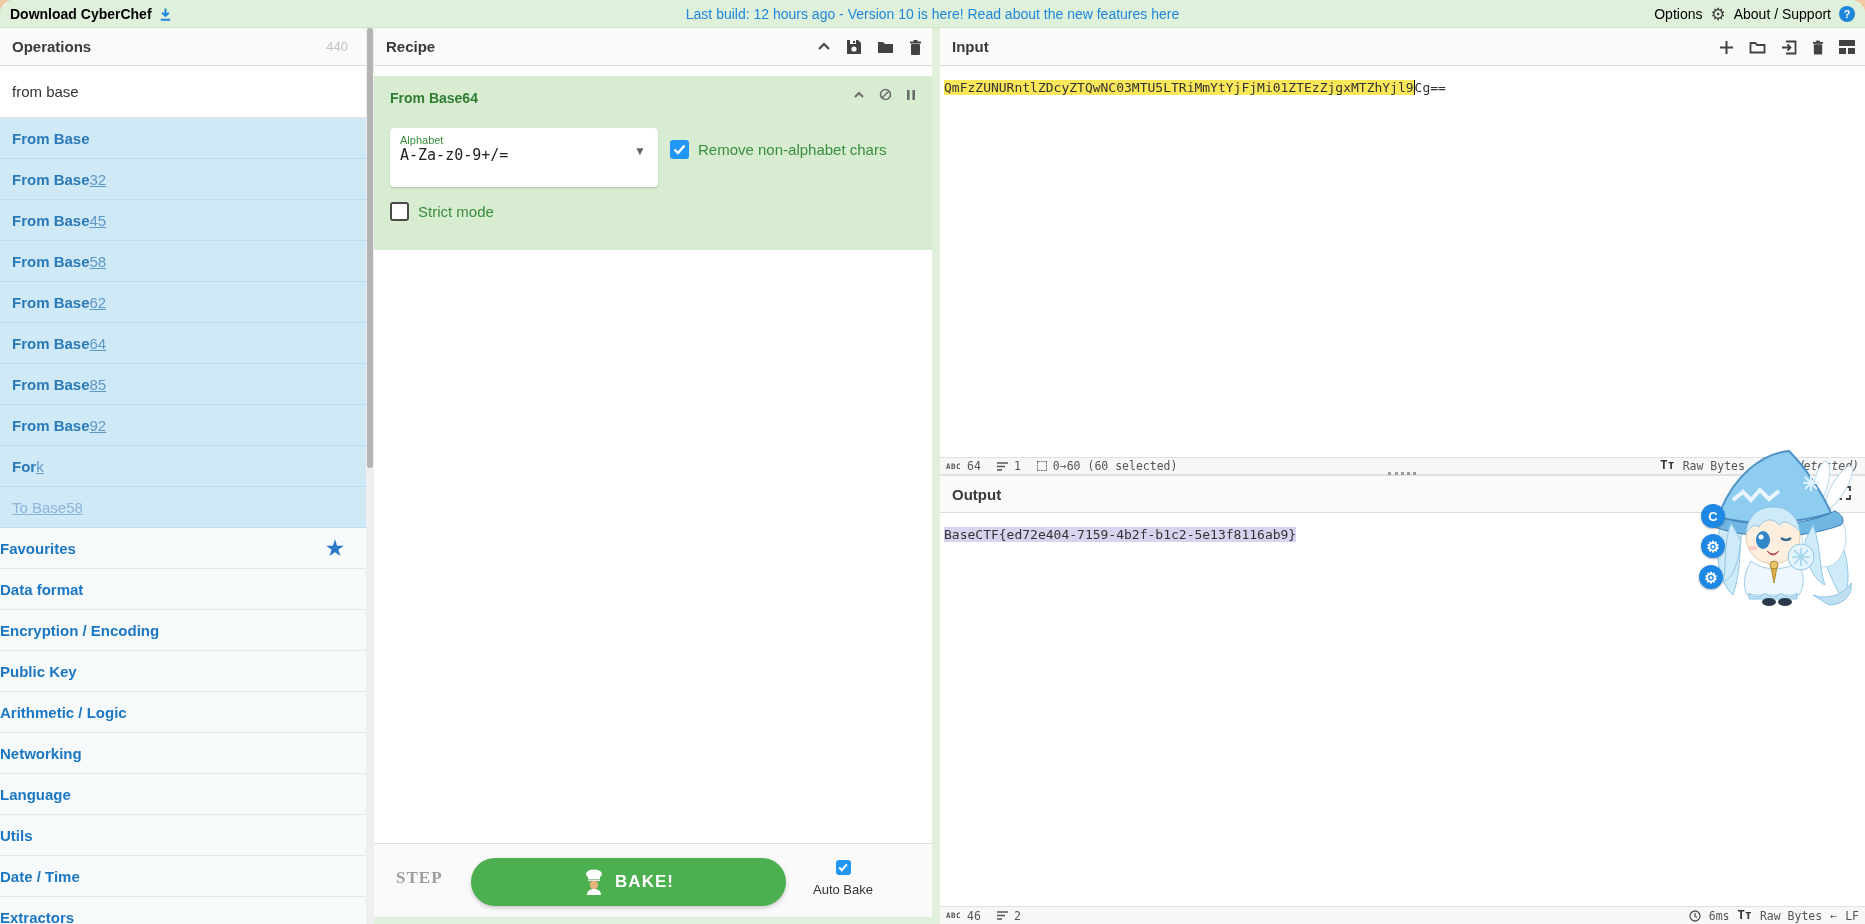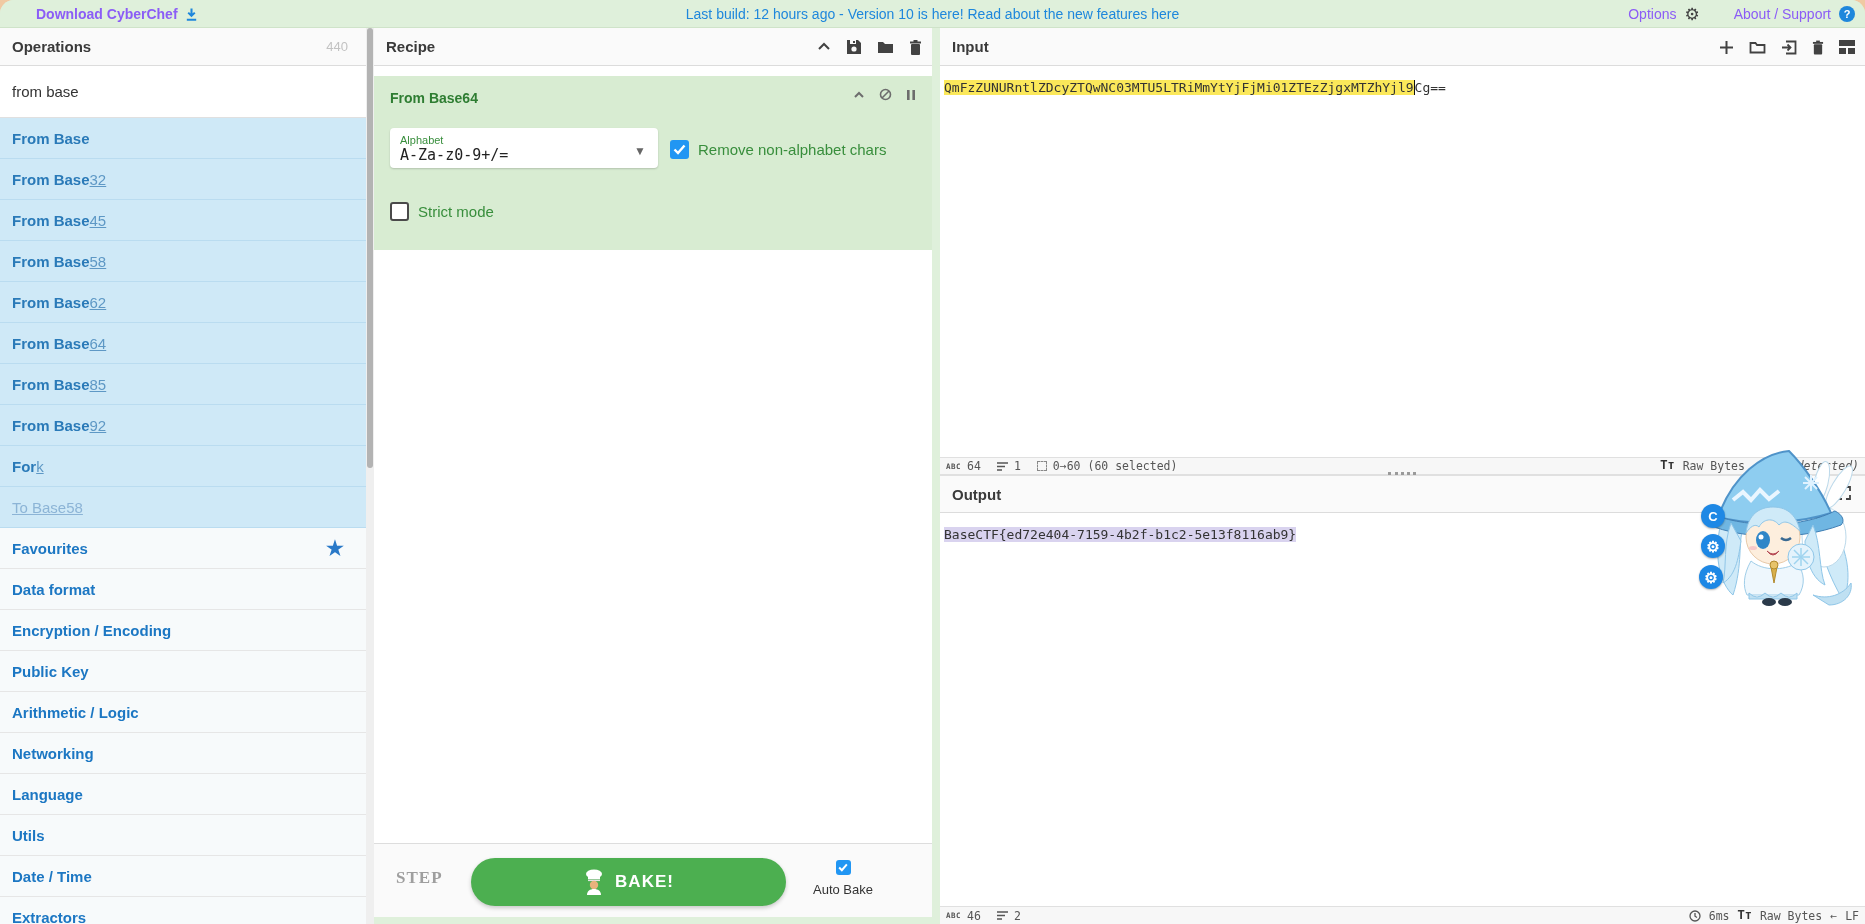--- a/index.html
+++ b/index.html
@@ -3,21 +3,21 @@
 <meta charset="utf-8">
 <style>
   * { box-sizing: border-box; margin: 0; padding: 0; }
   html,body { width:1865px; height:924px; overflow:hidden; background:#f0c9a2;
               font-family:"Liberation Sans", sans-serif; }
   .app { position:absolute; inset:0; background:#dff0db; border-radius:14px 14px 0 0; overflow:hidden; }
 
   
   .topbar { position:absolute; left:0; top:0; width:1865px; height:28px; background:#dff0db;
             border-bottom:1px solid #cfe3c9; font-size:14px; color:#1e87dc; }
-  .topbar a { color:#8b5cf6; text-decoration:none; cursor:pointer;margin-left:26px; }
+  .topbar a { color:#000000; text-decoration:none; cursor:pointer; }
   .dl-link { position:absolute; left:10px; top:0; line-height:28px; display:flex; align-items:center; gap:6px; height:28px; font-weight:bold;}
   .banner  { position:absolute; left:0; right:0; top:0; text-align:center; line-height:28px; }
   .tr-links{ position:absolute; right:10px; top:0; height:28px; display:flex; align-items:center; gap:8px; }
   .help-badge { width:16px; height:16px; border-radius:50%; background:#1e87dc; color:#fff; font-size:11px;
                 font-weight:bold; display:inline-flex; align-items:center; justify-content:center; }
   .gear-glyph { font-size:17px; line-height:1; color:#1e87dc; }
 
   
   .panel-header { position:absolute; left:0; right:0; top:0; height:38px; background:#fafafa;
                   border-bottom:1px solid #dcdcdc; }
@@ -32,31 +32,31 @@
   .ops-search { position:absolute; left:0; top:38px; width:100%; height:52px; border:none;
                 border-bottom:1px solid #e0e0e0; padding:0 12px; font-size:15px; color:#333;
                 font-family:"Liberation Sans",sans-serif; outline:none; }
   .ops-list { position:absolute; left:0; top:90px; width:100%; list-style:none; }
   .op-item { height:41px; line-height:41px; background:#cfe9f7; border-bottom:1px solid #badcf0;
              padding-left:12px; font-size:15px; cursor:grab; }
   .op-item .b { font-weight:bold; color:#2a7ab8; }
   .op-item .r { color:#5e98c5;text-decoration:underline; }
   .op-item.muted .r { color:#8cb4d6; }
   .cat-item { height:41px; line-height:41px; background:#f7fafb; border-bottom:1px solid #e6e6e6;
-              padding-left:12px; font-size:15px; font-weight:bold; color:#1c77c3; position:relative; cursor:pointer; }
+              font-size:15px; font-weight:bold; color:#1c77c3; position:relative; cursor:pointer; }
   .cat-item .star { position:absolute; right:22px; top:0; font-size:20px; color:#2979c8; }
   .ops-scrollbar { position:absolute; left:366px; top:28px; width:8px; bottom:0; background:#efefef; }
   .ops-scrollbar .thumb { position:absolute; left:1px; top:0; width:6px; height:440px; background:#b3b3b3; border-radius:3px; }
 
   
   .recipe { position:absolute; left:374px; top:28px; width:558px; bottom:7px; background:#fff; }
   .op-block { position:absolute; left:0; top:48px; width:100%; height:174px; background:#d8ecd2; }
   .op-block-title { position:absolute; left:16px; top:14px; font-size:14px; font-weight:bold; color:#2e7d32; }
   .op-block-icons { position:absolute; right:16px; top:12px; display:flex; gap:14px; color:#6d6d6d; }
-  .select-box { position:absolute; left:16px; top:52px; width:268px; height:40px; background:#fff;
+  .select-box { position:absolute; left:16px; top:52px; width:268px; height:59px; background:#fff;
                 border-radius:4px; box-shadow:0 1px 2px rgba(0,0,0,.18); padding:6px 10px; cursor:pointer; }
   .select-box .lbl { font-size:11px; color:#388e3c; }
   .select-box .val { font-size:15px; color:#222; font-family:"DejaVu Sans Mono", monospace; }
   .select-box .arrow { position:absolute; right:12px; top:16px; color:#666; font-size:12px; }
   .chk-row { position:absolute; display:flex; align-items:center; gap:9px; font-size:15px; color:#388e3c; }
   .chk-remove { left:296px; top:64px; }
   .chk-strict { left:16px; top:126px; }
   .checkbox { width:19px; height:19px; border-radius:3px; display:inline-flex; align-items:center; justify-content:center; cursor:pointer; }
   .checkbox.on  { background:#2196f3; }
   .checkbox.off { background:#fff; border:2px solid #4a4a4a; }

